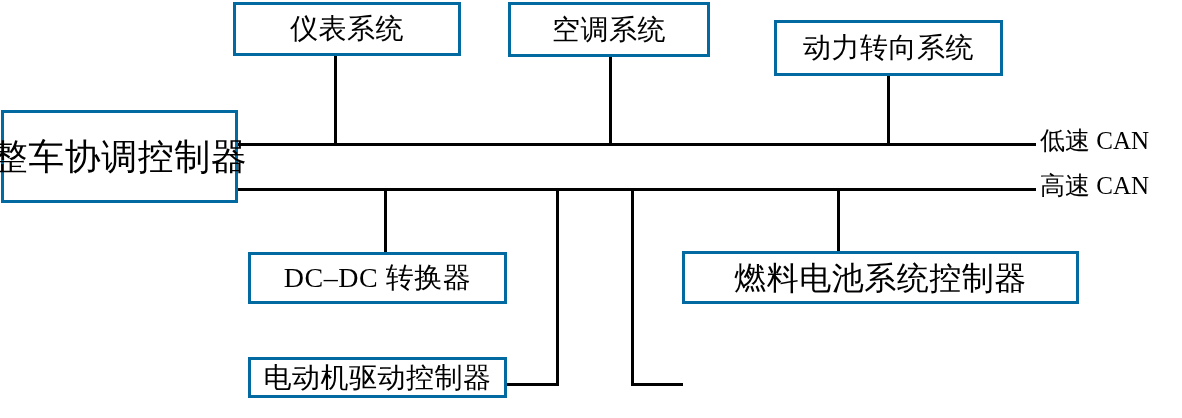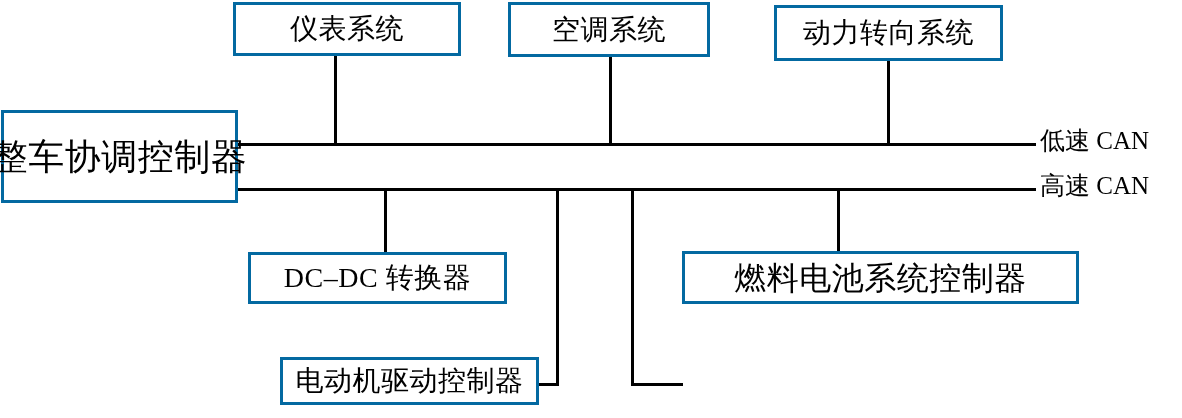--- a/index.html
+++ b/index.html
@@ -91,34 +91,34 @@
   <div class="link-h" style="left:631px; top:383px; width:52px;"></div>
 
   <div class="node-box" style="left:233px; top:2px; width:228px; height:54px;">
     <span class="node-label" style="font-size:28px;">仪表系统</span>
   </div>
 
   <div class="node-box" style="left:508px; top:2px; width:202px; height:55px;">
     <span class="node-label" style="font-size:28px;">空调系统</span>
   </div>
 
-  <div class="node-box" style="left:774px; top:5px; width:229px; height:56px;">
+  <div class="node-box" style="left:774px; top:20px; width:229px; height:56px;">
     <span class="node-label" style="font-size:28px;">动力转向系统</span>
   </div>
 
   <div class="node-box" style="left:1px; top:110px; width:237px; height:93px;">
     <span class="node-label" style="font-size:36px;">整车协调控制器</span>
   </div>
 
   <div class="node-box" style="left:248px; top:252px; width:259px; height:52px;">
     <span class="node-label" style="font-size:28px;">DC–DC 转换器</span>
   </div>
 
   <div class="node-box" style="left:682px; top:251px; width:397px; height:53px;">
     <span class="node-label" style="font-size:32px;">燃料电池系统控制器</span>
   </div>
 
-  <div class="node-box" style="left:248px; top:357px; width:259px; height:48px;margin-left:32px;">
+  <div class="node-box" style="left:248px; top:357px; width:259px; height:41px;">
     <span class="node-label" style="font-size:28px;">电动机驱动控制器</span>
   </div>
 
 
 </div>
 
 </body></html>

